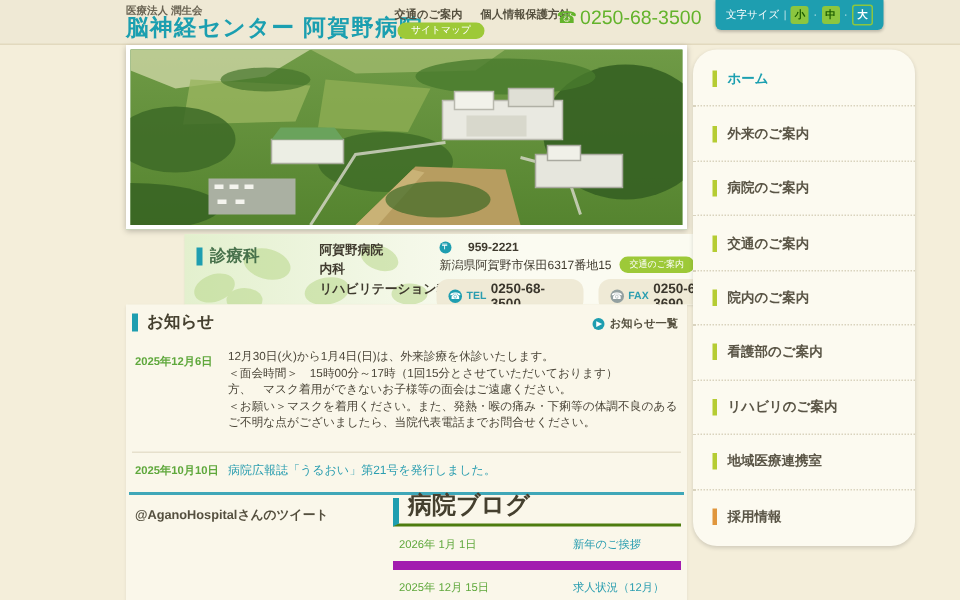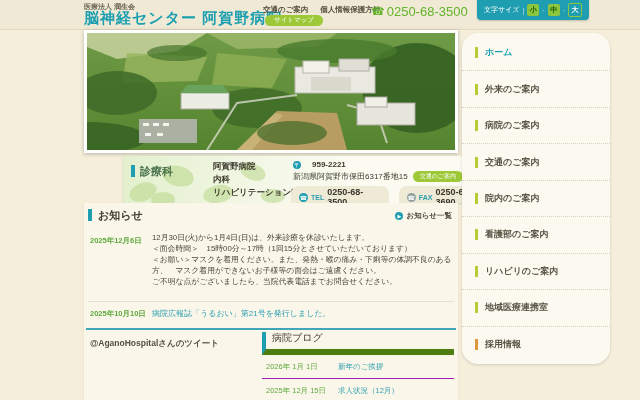--- a/index.html
+++ b/index.html
@@ -49,22 +49,22 @@
   .news-list-link{position:absolute;right:6px;top:8px;display:flex;align-items:center;gap:3px;font-size:7.5px;font-weight:bold;color:#55503f;cursor:pointer;margin-left:28px;}
   .news-date1{position:absolute;left:6px;top:33px;font-size:7.5px;font-weight:bold;color:#5FA83C;}
   .news-body{position:absolute;left:68px;top:29px;width:302px;font-size:7.8px;color:#4a4538;line-height:11px;}
   .news-body .n-title{font-weight:bold;}
   .news-div{position:absolute;left:4px;right:4px;top:98px;border-top:1px solid #E6E0CC;}
   .news-date2{position:absolute;left:6px;top:106px;font-size:7.5px;font-weight:bold;color:#5FA83C;}
   .news-link2{position:absolute;left:68px;top:105px;font-size:8px;color:#2B9EB0;cursor:pointer;}
   .teal-rule{position:absolute;left:2px;right:2px;top:125px;border-top:2px solid #3FA7B8;}
   .tw-head{position:absolute;left:6px;top:135px;font-size:8.5px;font-weight:bold;color:#55503f;cursor:pointer;}
   .blog{position:absolute;left:178px;top:129px;width:192px;}
-  .blog-head{font-size:10px;font-weight:normal;color:#45402f;border-left:4px solid #1E9EB0;padding-left:6px;line-height:12px;padding-bottom:5px;border-bottom:6px solid #4d7c0f;}
-  .blog-row{display:flex;align-items:flex-start;padding:7px 0 6px 4px;border-bottom:1px solid #a21caf;}
+  .blog-head{font-size:16px;font-weight:bold;color:#45402f;border-left:4px solid #1E9EB0;padding-left:6px;line-height:12px;padding-bottom:5px;border-bottom:2px solid #4d7c0f;}
+  .blog-row{display:flex;align-items:flex-start;padding:7px 0 6px 4px;border-bottom:6px solid #a21caf;gap:44px;}
   .blog-row .b-date{width:72px;font-size:7.5px;color:#5FA83C;flex:none;}
   .blog-row .b-title{font-size:7.5px;color:#2B9EB0;cursor:pointer;}
 
   
   .sidebar{position:absolute;left:462px;top:33px;width:148px;height:331px;background:#FCFAF0;border-radius:16px;box-shadow:0 1px 3px rgba(0,0,0,.15);display:flex;flex-direction:column;padding:2px 0;box-sizing:border-box;}
   .sb-item{flex:1;display:flex;align-items:center;padding-left:13px;border-bottom:1px dotted #D9D3BE;font-size:9px;font-weight:bold;color:#5a5546;cursor:pointer;}
   .sb-item:last-child{border-bottom:none;}
   .sb-bar{width:3px;height:11px;background:#B5CC33;margin-right:7px;flex:none;}
   .sb-item.active{color:#1B9FB0;}
   .sb-item.orange .sb-bar{background:#E0963C;}
@@ -191,22 +191,22 @@
     <div class="news-head">お知らせ</div>
     <div class="news-list-link">
       <span class="mini-circle">▶</span>
       <span>お知らせ一覧</span>
     </div>
 
     <div class="news-date1">2025年12月6日</div>
     <div class="news-body">
       <div>12月30日(火)から1月4日(日)は、外来診療を休診いたします。</div>
       <div>＜面会時間＞　15時00分～17時（1回15分とさせていただいております）</div>
+      <div>方、　マスク着用ができないお子様等の面会はご遠慮ください。</div>
       <div>＜お願い＞マスクを着用ください。また、発熱・喉の痛み・下痢等の体調不良のある</div>
-      <div>方、　マスク着用ができないお子様等の面会はご遠慮ください。</div>
       <div>ご不明な点がございましたら、当院代表電話までお問合せください。</div>
     </div>
 
     <div class="news-div"></div>
     <div class="news-date2">2025年10月10日</div>
     <div class="news-link2">病院広報誌「うるおい」第21号を発行しました。</div>
 
     <div class="teal-rule"></div>
 
     <div class="tw-head">@AganoHospitalさんのツイート</div>

